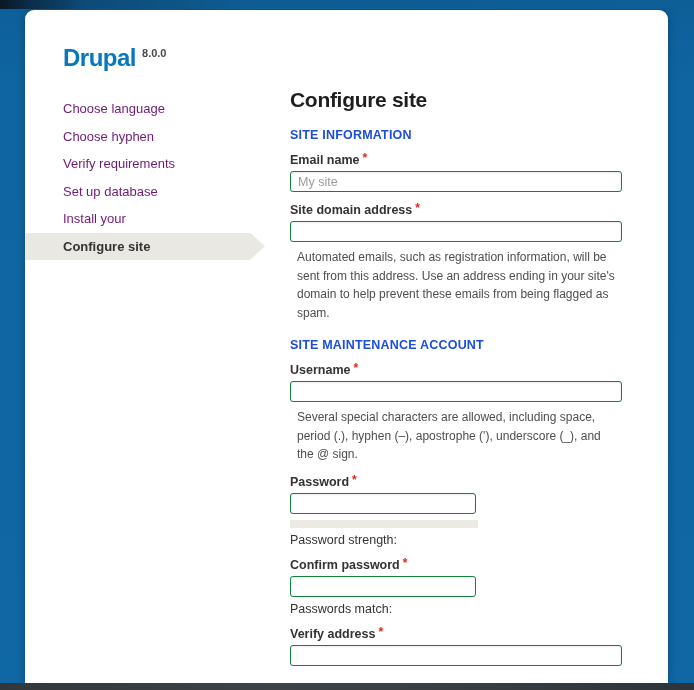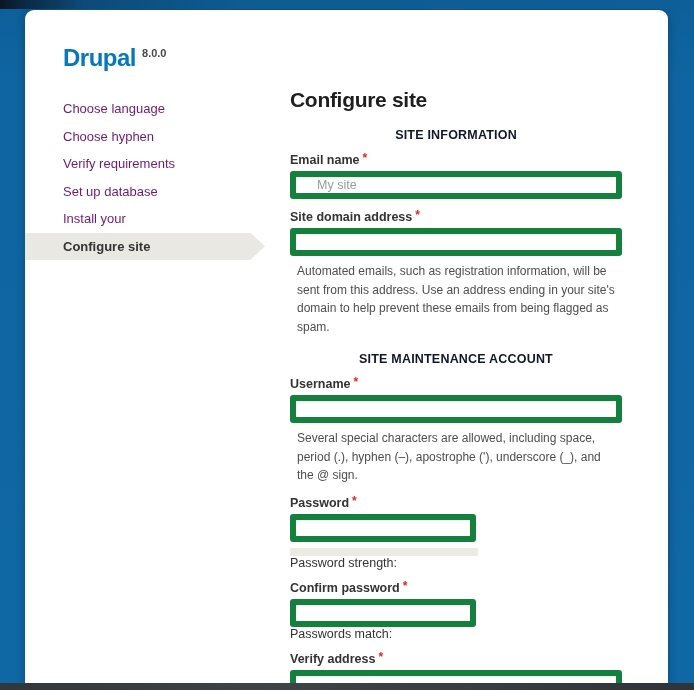--- a/index.html
+++ b/index.html
@@ -74,45 +74,44 @@
   .page-title {
     font-size: 21px;
     font-weight: bold;
     color: #1e1e1e;
     margin: -7px 0 16px;
     letter-spacing: -0.3px;
   }
   .section-heading {
     font-size: 12.5px;
     font-weight: bold;
-    color: #0f172a;
+    color: #1d4ed8;
     letter-spacing: 0.2px;
     margin: 16px 0 0;
-    text-align: center;
   }
   .field-label {
     display: block;
     font-size: 12.5px;
     font-weight: bold;
     color: #333333;
     margin: 9px 0 4px;
   }
   .req {
     color: #e7251d;
     font-size: 12px;
     margin-left: 3px;
     vertical-align: 2px;
   }
   .text-input {
     display: block;
     width: 100%;
-    height: 28px;
-    border: 6px solid #15803d;
+    height: 21px;
+    border: 1px solid #15803d;
     border-radius: 3px;
-    padding: 0 21px;
+    padding: 0 7px;
     font-family: "Liberation Sans", sans-serif;
     font-size: 12.5px;
     color: #4a4a4a;
     background: #ffffff;
     box-shadow: inset 0 1px 2px rgba(0,0,0,0.08);
     outline: none;
   }
   .text-input.prefilled { color: #9b9b9b; }
   .text-input.half { width: 186px; }
   .description {
@@ -124,20 +123,21 @@
   .strength-bar {
     width: 188px;
     height: 8px;
     background: #ebeae3;
     margin-top: 6px;
     border-radius: 1px;
   }
   .meta-text {
     font-size: 12.5px;
     color: #333333;
+    margin-top: 5px;
   }
 </style>
 </head>
 <body>
 
 <div class="page">
   <div class="top-bar"></div>
 
   <div class="card">
 

